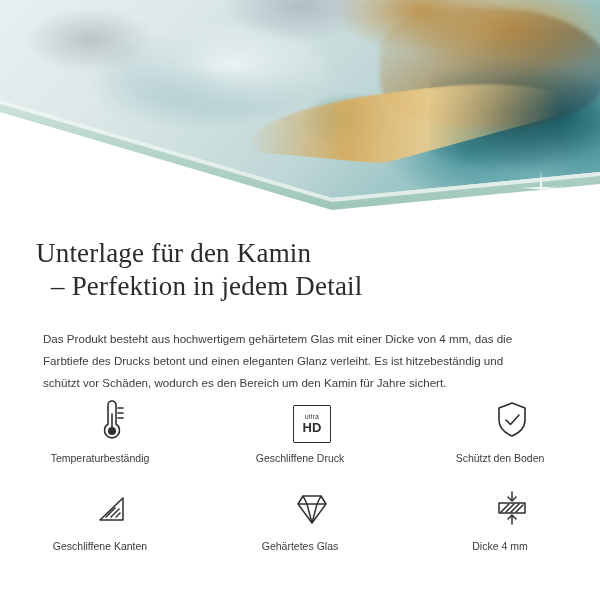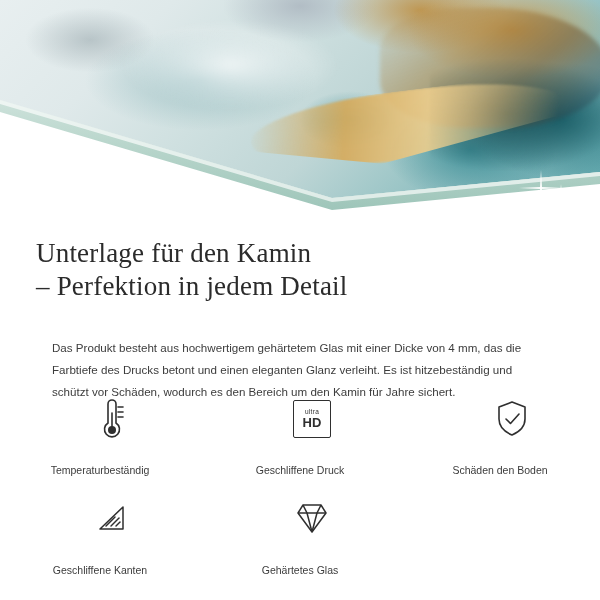--- a/index.html
+++ b/index.html
@@ -165,23 +165,24 @@
     padding: 22px 36px 0 36px;
     font-family: "Liberation Serif", serif;
     font-weight: 400;
     font-size: 27px;
     line-height: 33px;
     color: #2b2b2b;
     letter-spacing: 0.2px;
   }
   .headline .line2 {
     display: block;
+    margin-left: 15px;
   }
   .body-copy {
-    margin: 16px;
+    margin: 7px;
     padding: 18px 50px 0 36px;
     font-size: 11.6px;
     line-height: 22px;
     color: #3c3c3c;
   }
 
   
   .features {
     position: absolute;
     left: 0;
@@ -193,26 +194,26 @@
   }
   .feature {
     display: flex;
     flex-direction: column;
     align-items: center;
     justify-content: flex-start;
   }
   .feature-icon {
     height: 48px;
     display: flex;
-    align-items: center;
+    align-items: flex-end;
     justify-content: center;
     padding-left: 24px;
   }
   .feature-label {
-    margin-top: 20px;
+    margin-top: 8px;
     font-size: 10.5px;
     color: #3b3b3b;
     text-align: center;
     line-height: 14px;
   }
   .hd-badge {
     width: 36px;
     height: 36px;
     border: 1.6px solid #2f2f2f;
     border-radius: 2px;
@@ -289,21 +290,21 @@
 
     <div class="feature">
       <div class="feature-icon">
         <svg width="40" height="46" viewBox="0 0 40 46">
           <g fill="none" stroke="#2f2f2f" stroke-width="1.6" stroke-linejoin="round" stroke-linecap="round">
             <path d="M20 6 L33 11 v12 c0 8 -6 13 -13 16 c-7 -3 -13 -8 -13 -16 V11 z"></path>
             <path d="M14 23 l4.5 4.5 L27 18"></path>
           </g>
         </svg>
       </div>
-      <div class="feature-label">Schäden den Boden</div>
+      <div class="feature-label">Schützt den Boden</div>
     </div>
 
     <div class="feature">
       <div class="feature-icon">
         <svg width="44" height="42" viewBox="0 0 44 42">
           <g fill="none" stroke="#2f2f2f" stroke-width="1.5" stroke-linejoin="round" stroke-linecap="round">
             <path d="M10 31 L33 31 L33 9 z"></path>
             <line x1="16" y1="28" x2="25" y2="19"></line>
             <line x1="21" y1="28" x2="29" y2="20"></line>
             <line x1="26" y1="28" x2="30" y2="24"></line>
@@ -320,15 +321,33 @@
             <path d="M9 15 L14 7 h18 l5 8 l-14 19 z"></path>
             <path d="M9 15 h28"></path>
             <path d="M14 7 l4 8 l5 19"></path>
             <path d="M32 7 l-4 8 l-5 19"></path>
           </g>
         </svg>
       </div>
       <div class="feature-label">Gehärtetes Glas</div>
     </div>
 
+    <div class="feature">
+      <div class="feature-icon">
+        <svg width="44" height="44" viewBox="0 0 44 44">
+          <g fill="none" stroke="#2f2f2f" stroke-width="1.5" stroke-linecap="round" stroke-linejoin="round">
+            <line x1="22" y1="5" x2="22" y2="13"></line>
+            <path d="M18 10 l4 4 l4 -4"></path>
+            <rect x="9" y="16" width="26" height="10"></rect>
+            <line x1="11" y1="25" x2="19" y2="17"></line>
+            <line x1="16" y1="25" x2="24" y2="17"></line>
+            <line x1="21" y1="25" x2="29" y2="17"></line>
+            <line x1="26" y1="25" x2="33" y2="18"></line>
+            <line x1="22" y1="37" x2="22" y2="29"></line>
+            <path d="M18 32 l4 -4 l4 4"></path>
+          </g>
+        </svg>
+      </div>
+      <div class="feature-label">Dicke 4 mm</div>
+    </div>
 
   </div>
 </div>
 
 </body></html>

